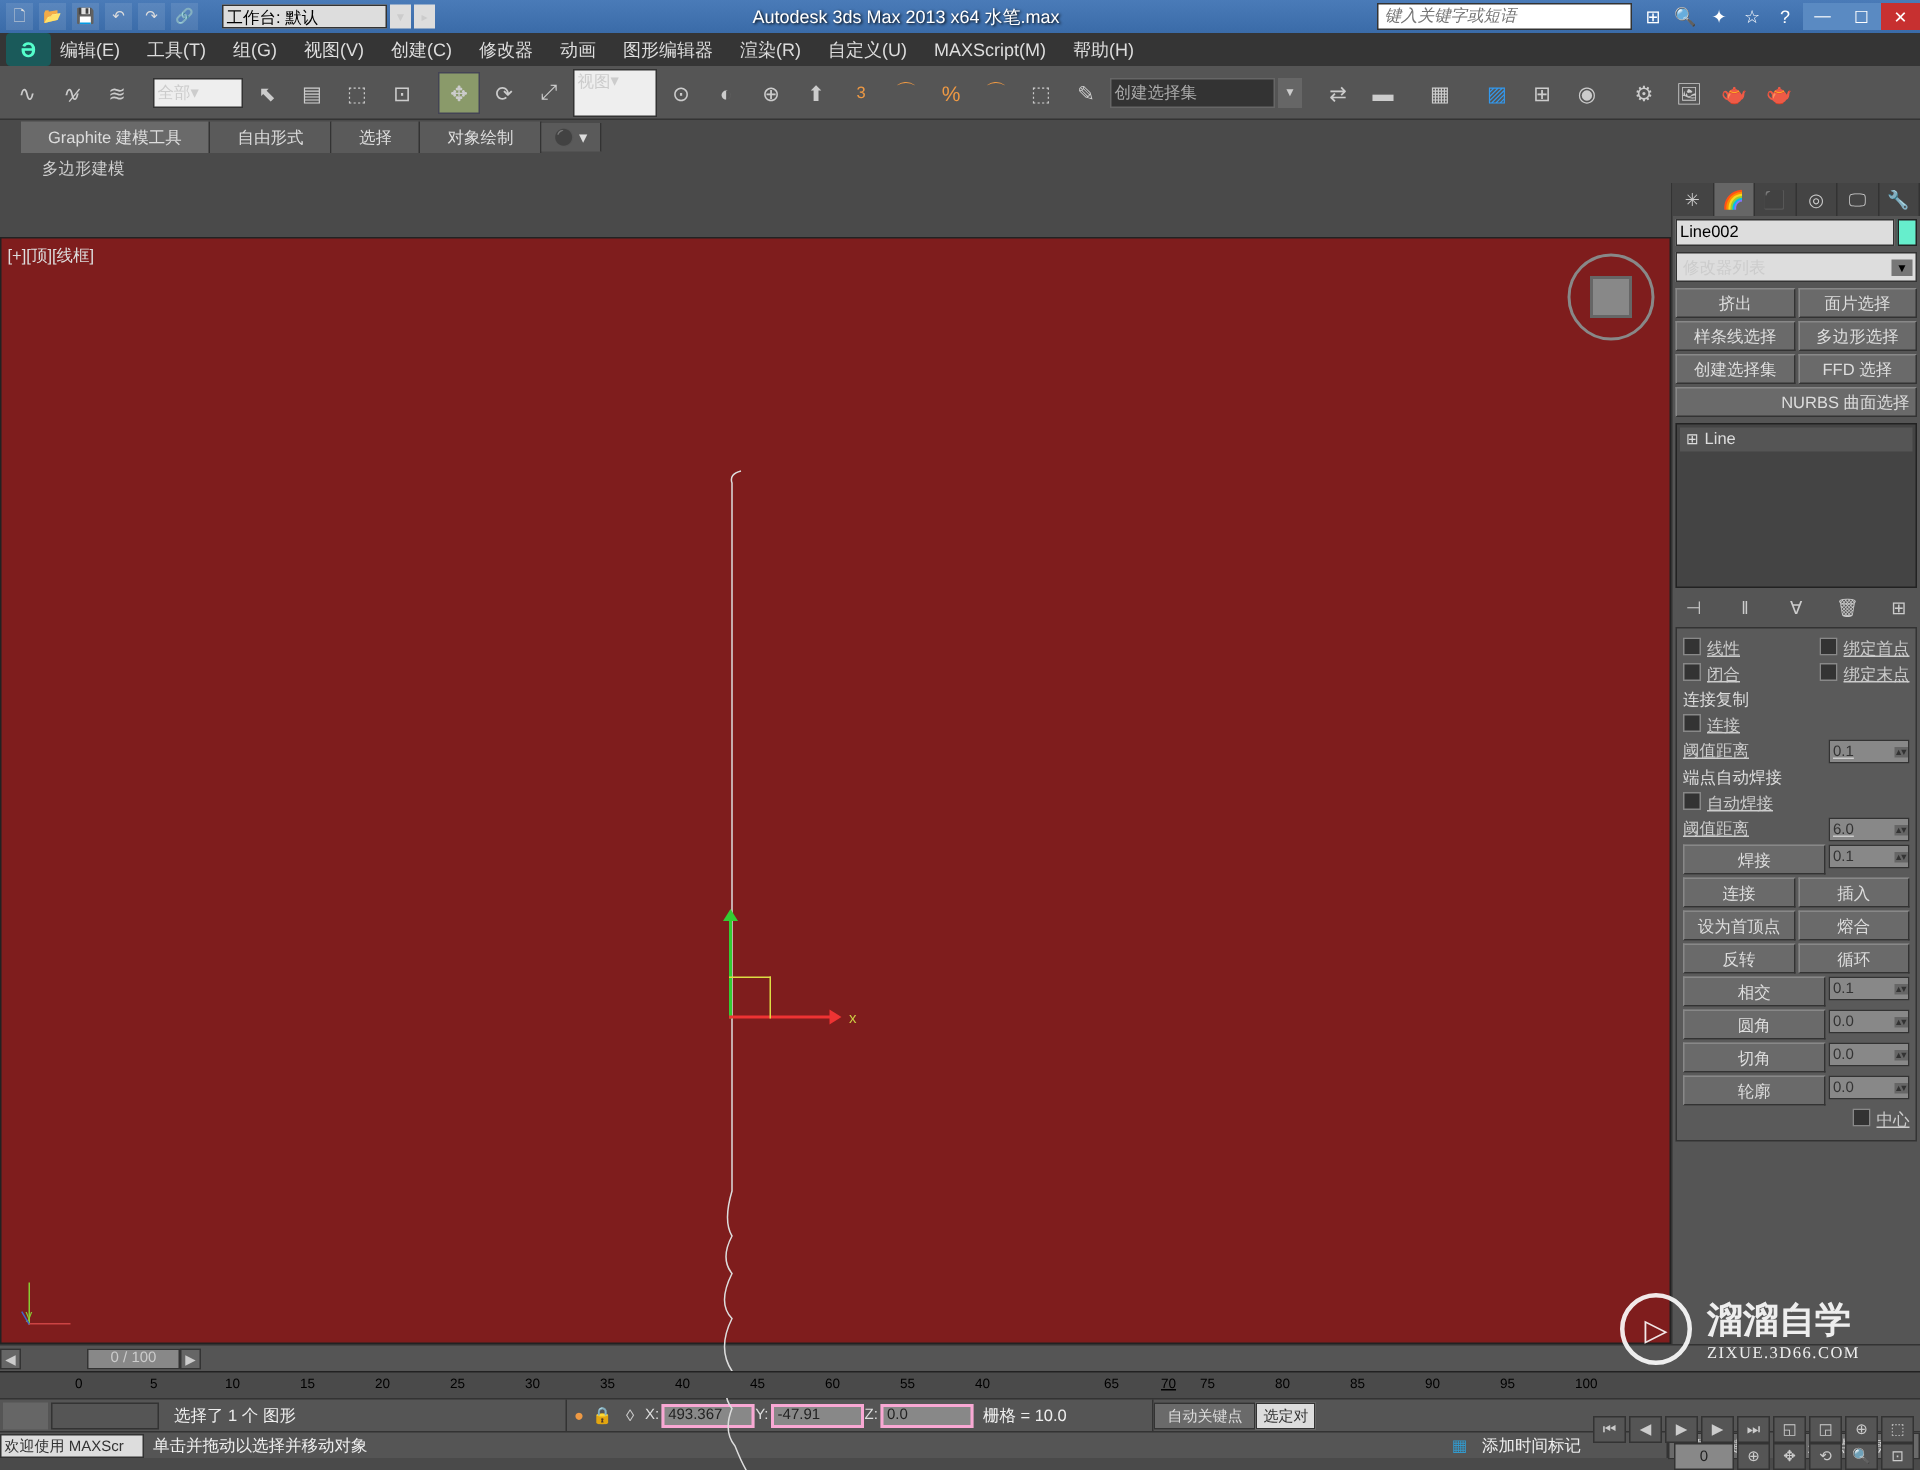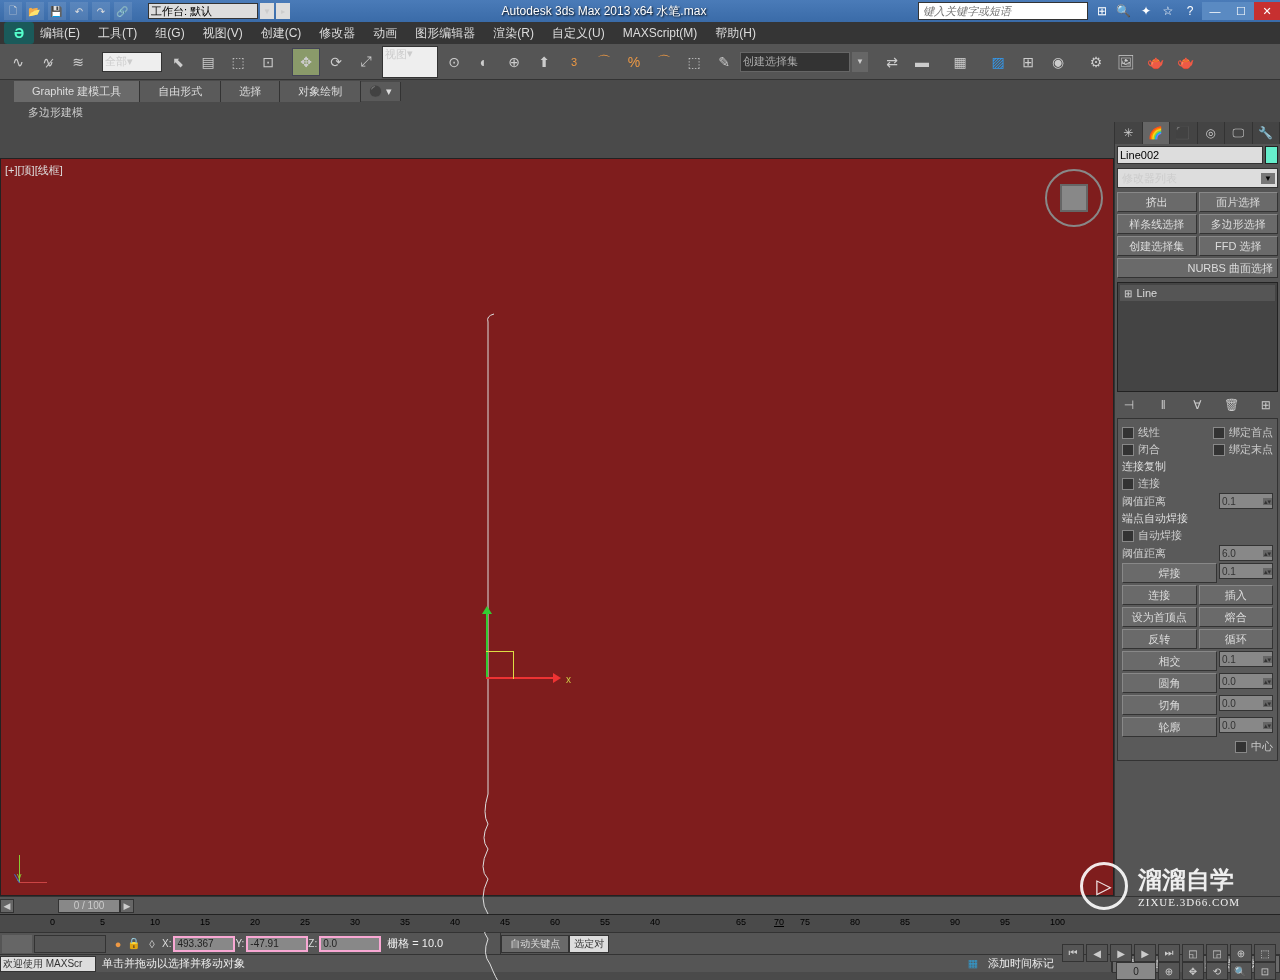--- a/index.html
+++ b/index.html
@@ -66,21 +66,21 @@
 .gbtn { height: 20px; background: #6a6a6a; border: 1px solid #333; border-top-color: #888; border-left-color: #888; display: flex; align-items: center; justify-content: center; font-size: 11px; color: #ddd; cursor: pointer; }
 .gbtn.half { width: calc(50% - 1px); }
 .gbtn.full { width: 100%; }
 .gbtn.wide { flex: 1; }
 .stack { margin: 2px; height: 110px; background: #444; border: 1px solid #222; padding: 2px; }
 .stack-item { background: #555; padding: 2px 4px; font-size: 11px; color: #ddd; display: flex; align-items: center; gap: 4px; }
 .stack-item::before { content: '⊞'; font-size: 10px; }
 .stack-tools { display: flex; padding: 2px; gap: 10px; justify-content: space-around; }
 .stack-tools .st { width: 20px; height: 18px; display: flex; align-items: center; justify-content: center; font-size: 12px; color: #ccc; }
 .rollout { margin: 2px; border: 1px solid #333; background: #5a5a5a; padding: 4px; }
-.roll-row { display: flex; align-items: center; gap: 4px; margin: 2px 0; font-size: 11px; }
+.roll-row { display: flex; align-items: flex-start; gap: 4px; margin: 2px 0; font-size: 11px; text-decoration: underline; }
 .chk { width: 12px; height: 12px; background: #333; border: 1px solid #888; display: inline-block; }
 .spinner { width: 54px; height: 16px; background: #888; border: 1px solid #333; font-size: 10px; padding-left: 2px; display: flex; align-items: center; position: relative; color: #333; }
 .spinner::after { content: '▴▾'; position: absolute; right: 0; font-size: 7px; background: #666; padding: 0 1px; line-height: 7px; display: flex; flex-direction: column; }
 .roll-title { font-size: 11px; color: #ddd; margin: 2px 0; }
 .btn-row { display: flex; gap: 2px; margin: 2px 0; }
 .timeline { height: 18px; background: #555; display: flex; align-items: center; border-top: 1px solid #333; }
 .tl-slider { margin-left: 44px; width: 62px; height: 14px; background: #888; border: 1px solid #333; display: flex; align-items: center; justify-content: center; font-size: 10px; }
 .tl-arrows { display: flex; }
 .tl-arr { width: 14px; height: 14px; background: #666; border: 1px solid #333; display: flex; align-items: center; justify-content: center; font-size: 9px; }
 .ruler { height: 18px; background: #4a4a4a; display: flex; position: relative; border-top: 1px solid #222; }
@@ -369,20 +369,21 @@
     <div class="ruler-tick" style="left: 850px;">80</div>
     <div class="ruler-tick" style="left: 900px;">85</div>
     <div class="ruler-tick" style="left: 950px;">90</div>
     <div class="ruler-tick" style="left: 1000px;">95</div>
     <div class="ruler-tick" style="left: 1050px;">100</div>
   </div>
 
 <div class="statusbar">
   <div style="width:30px;height:18px;background:#666;margin:0 2px"></div>
   <div style="width:72px;height:18px;background:#555;border:1px solid #333;margin-right:4px"></div>
+  <div class="status-seg" style="width:268px">选择了 1 个 图形</div>
   <div style="width:16px;display:flex;align-items:center;justify-content:center;color:#e94">●</div>
   <div style="width:16px;display:flex;align-items:center;justify-content:center">🔒</div>
   <div style="width:20px;display:flex;align-items:center;justify-content:center">◊</div>
   <div class="coord">
       <span class="coord-lbl">X:</span>
       <div class="coord-val">493.367</div>
     </div>
   <div class="coord">
       <span class="coord-lbl">Y:</span>
       <div class="coord-val">-47.91</div>

